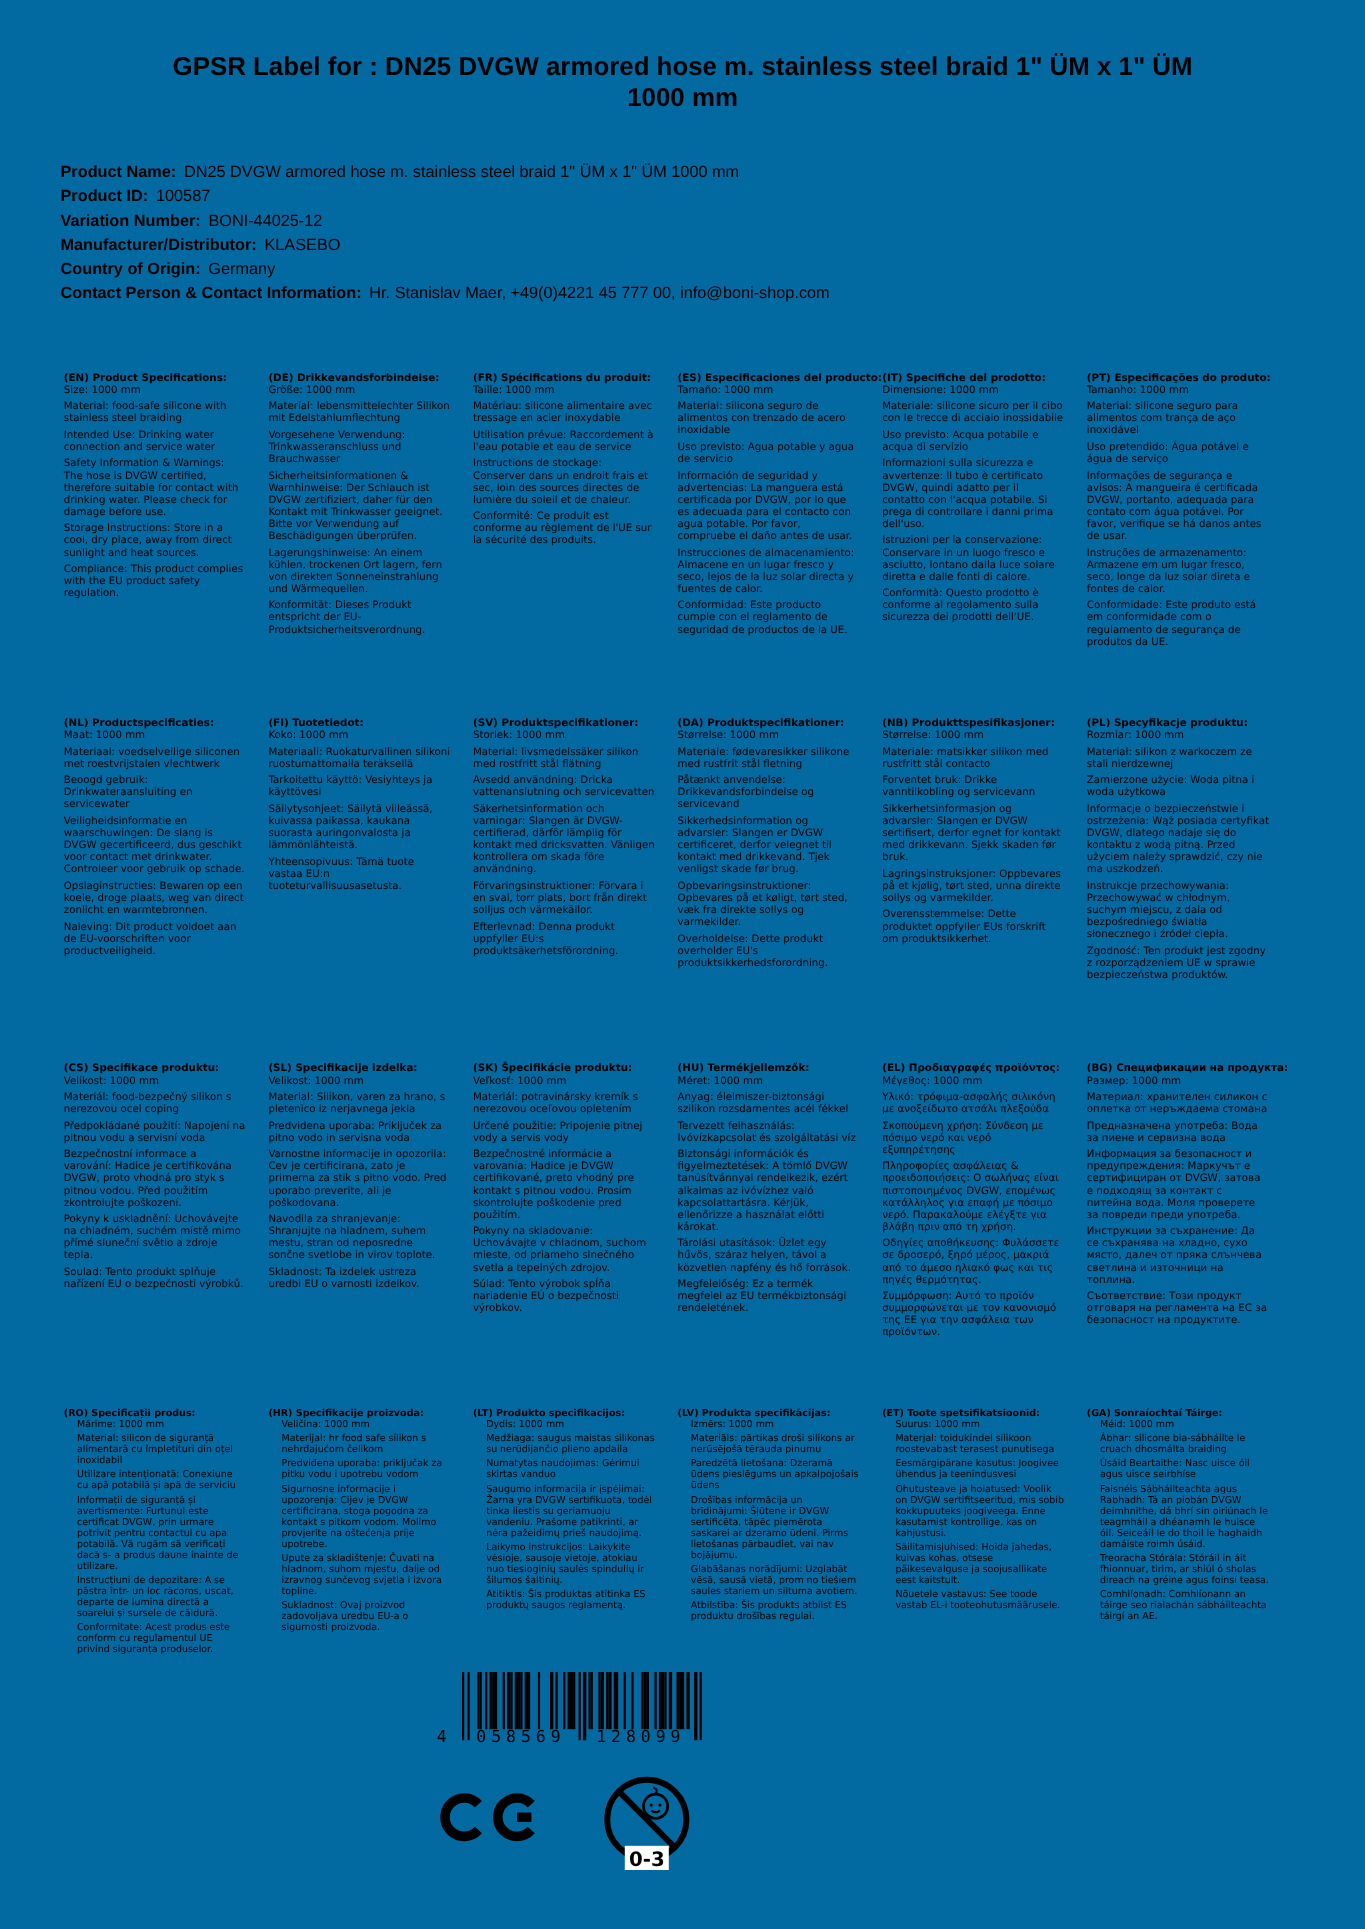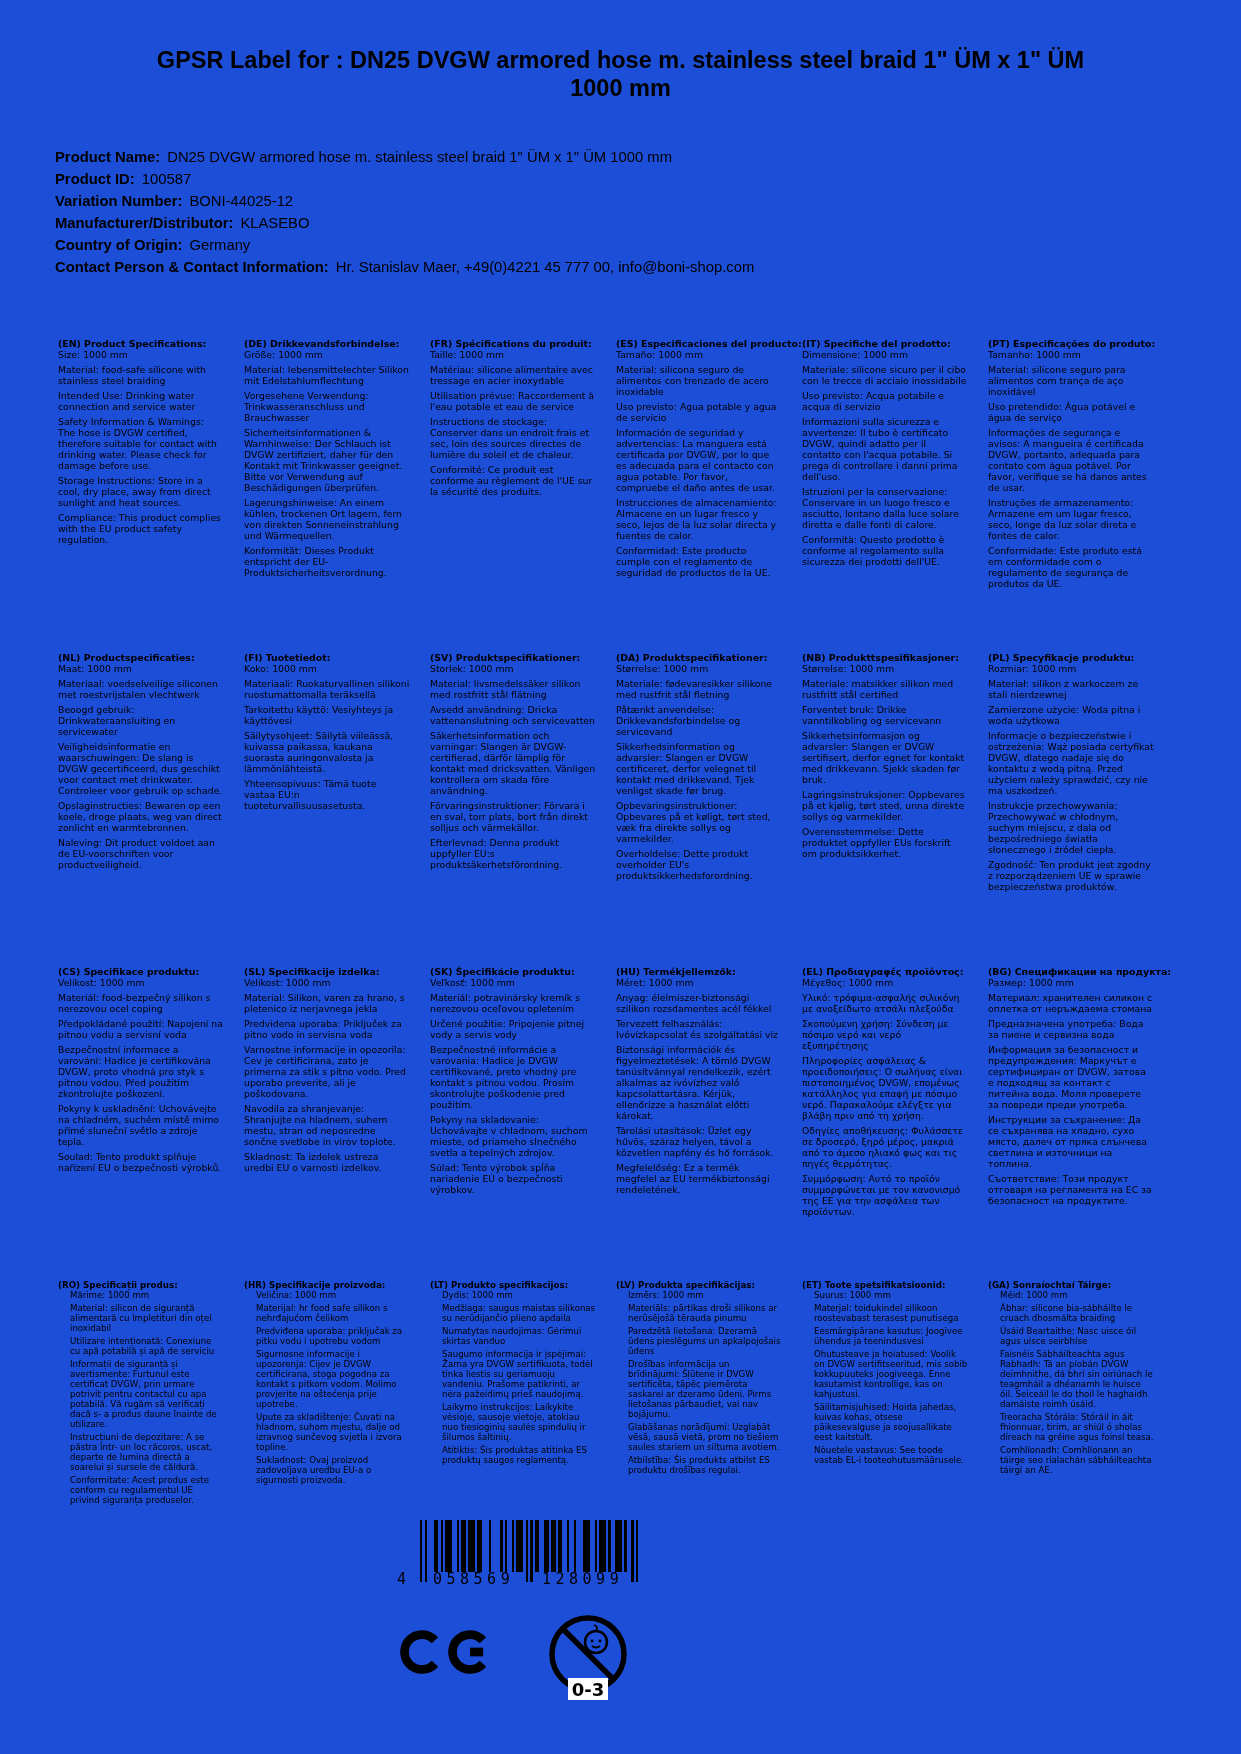--- a/index.html
+++ b/index.html
@@ -1,16 +1,16 @@
 <!DOCTYPE html>
 <html><head>
 <meta charset="utf-8">
 <style>
   html,body{margin:0;padding:0;background:#fff;}
-  .page{position:relative;width:1241px;height:1754px;background:#1d4ed8;color:#000;
+  .page{position:relative;width:1241px;height:1754px;background:#0369a1;color:#000;
         font-family:"DejaVu Sans",sans-serif;overflow:hidden;}
   .title{position:absolute;top:46px;left:50%;transform:translateX(-50%);width:950px;
          text-align:center;font-family:"Liberation Sans",sans-serif;font-size:23.5px;
          font-weight:700;line-height:28px;margin:0;}
   .product-info{position:absolute;left:55px;top:146px;
          font-family:"Liberation Sans",sans-serif;font-size:14.8px;line-height:22px;}
   .pi-row{white-space:nowrap;}
   .pi-label{font-weight:700;}
   .pi-value{margin-left:7px;}
   .spec-grid{position:absolute;left:58px;top:338px;width:1146px;display:grid;
@@ -136,21 +136,21 @@
         <p class="spec-par">Størrelse: 1000 mm</p>
         <p class="spec-par">Materiale: fødevaresikker silikone med rustfrit stål fletning</p>
         <p class="spec-par">Påtænkt anvendelse: Drikkevandsforbindelse og servicevand</p>
         <p class="spec-par">Sikkerhedsinformation og advarsler: Slangen er DVGW certificeret, derfor velegnet til kontakt med drikkevand. Tjek venligst skade før brug.</p>
         <p class="spec-par">Opbevaringsinstruktioner: Opbevares på et køligt, tørt sted, væk fra direkte sollys og varmekilder.</p>
         <p class="spec-par">Overholdelse: Dette produkt overholder EU's produktsikkerhedsforordning.</p>
       </div>
       <div class="spec-block">
         <div class="spec-header">(NB) Produkttspesifikasjoner:</div>
         <p class="spec-par">Størrelse: 1000 mm</p>
-        <p class="spec-par">Materiale: matsikker silikon med rustfritt stål certified</p>
+        <p class="spec-par">Materiale: matsikker silikon med rustfritt stål contacto</p>
         <p class="spec-par">Forventet bruk: Drikke vanntilkobling og servicevann</p>
         <p class="spec-par">Sikkerhetsinformasjon og advarsler: Slangen er DVGW sertifisert, derfor egnet for kontakt med drikkevann. Sjekk skaden før bruk.</p>
         <p class="spec-par">Lagringsinstruksjoner: Oppbevares på et kjølig, tørt sted, unna direkte sollys og varmekilder.</p>
         <p class="spec-par">Overensstemmelse: Dette produktet oppfyller EUs forskrift om produktsikkerhet.</p>
       </div>
       <div class="spec-block">
         <div class="spec-header">(PL) Specyfikacje produktu:</div>
         <p class="spec-par">Rozmiar: 1000 mm</p>
         <p class="spec-par">Materiał: silikon z warkoczem ze stali nierdzewnej</p>
         <p class="spec-par">Zamierzone użycie: Woda pitna i woda użytkowa</p>

